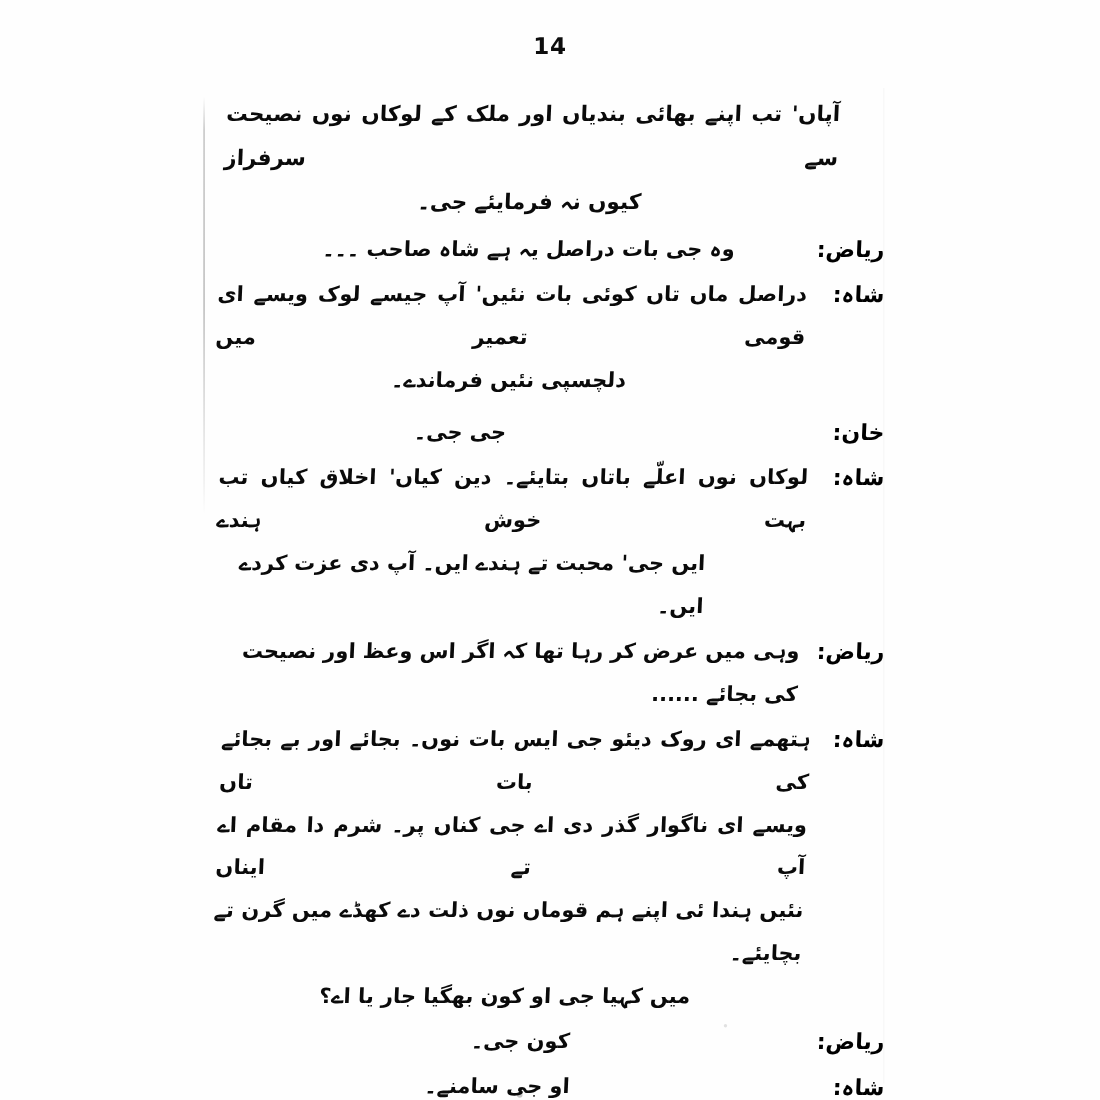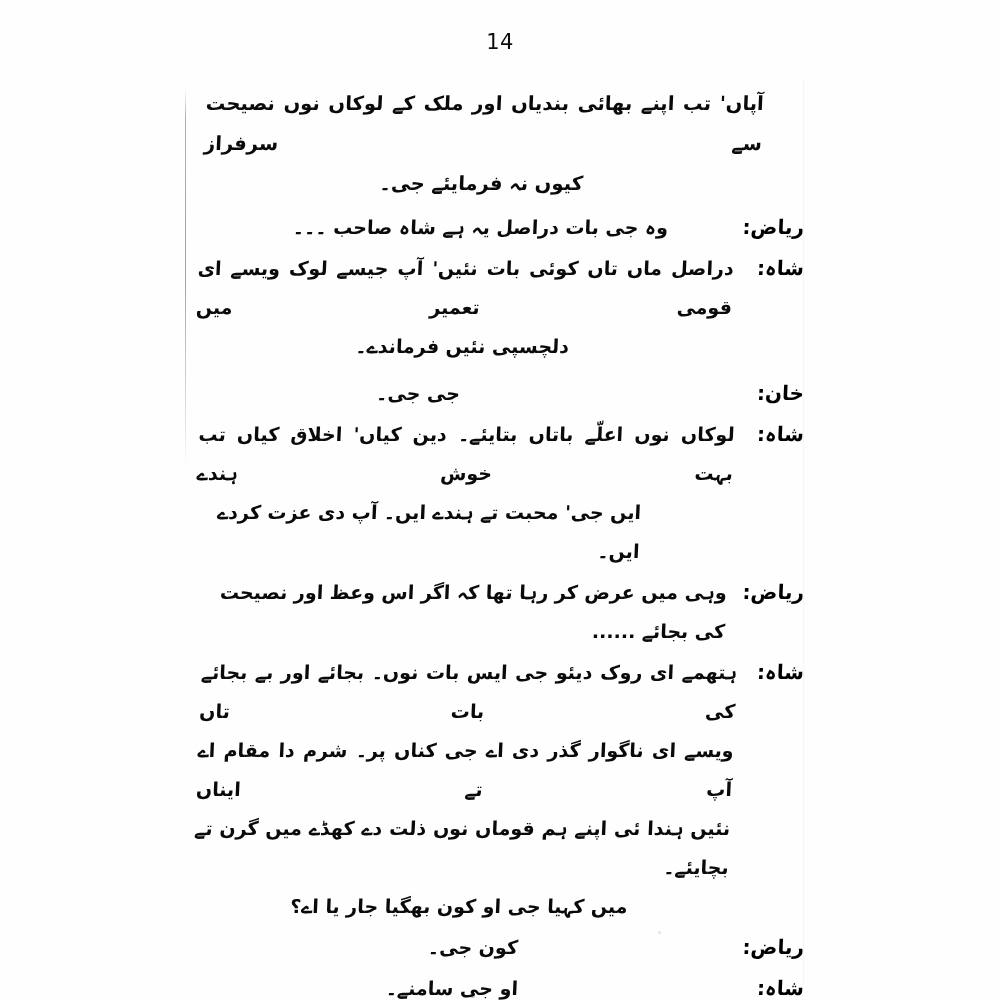--- a/index.html
+++ b/index.html
@@ -50,21 +50,21 @@
     border-radius: 50%;
   }
 
   .page-number {
     position: absolute;
     top: 30px;
     left: 0;
     right: 0;
     text-align: center;
     font-family: "DejaVu Sans", "Liberation Sans", sans-serif;
-    font-weight: 400;
+    font-weight: 700;
     font-size: 21px;
     color: #0d0d0d;
     letter-spacing: 0.5px;
     direction: ltr;
   }
 
   .body-block {
     position: absolute;
     top: 84px;
     right: 196px;

